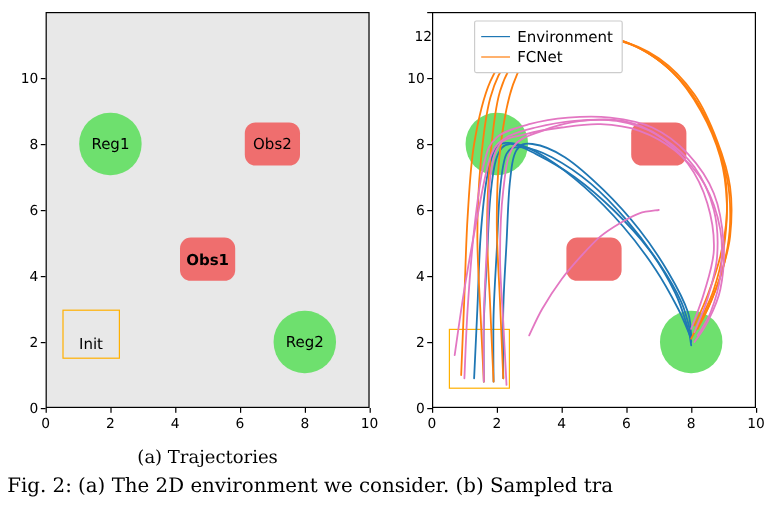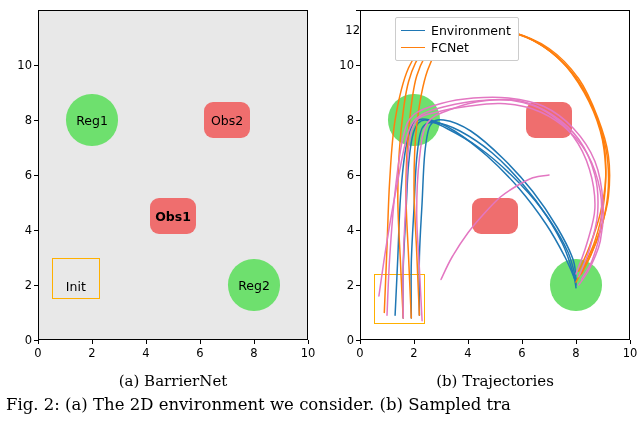--- a/index.html
+++ b/index.html
@@ -133,21 +133,21 @@
     <div class="tickmark" style="left:34px;top:calc(340px - 8*27.5px);width:4px;height:1px;"></div>
     <div class="tickmark" style="left:34px;top:calc(340px - 10*27.5px);width:4px;height:1px;"></div>
 
     <div class="tick-label tick-y" style="left:14px;width:18px;top:calc(340px - 0*27.5px);">0</div>
     <div class="tick-label tick-y" style="left:14px;width:18px;top:calc(340px - 2*27.5px);">2</div>
     <div class="tick-label tick-y" style="left:14px;width:18px;top:calc(340px - 4*27.5px);">4</div>
     <div class="tick-label tick-y" style="left:14px;width:18px;top:calc(340px - 6*27.5px);">6</div>
     <div class="tick-label tick-y" style="left:14px;width:18px;top:calc(340px - 8*27.5px);">8</div>
     <div class="tick-label tick-y" style="left:14px;width:18px;top:calc(340px - 10*27.5px);">10</div>
 
-    <div class="caption" style="left:173px;top:372px;">(a) BarrierNet</div>
+    <div class="caption" style="left:173px;top:372px;">(a) Trajectories</div>
   </div>
 
   <div class="panel" style="left:320px;top:0px;width:320px;height:432px;">
 
     <div class="axes-frame axes-b" style="left:40px;top:10px;width:270px;height:330px;"></div>
 
     <div class="blob circle" style="left:calc(40px + 2.0*27px - 25.6px);top:calc(340px - 8.0*27.5px - 25.6px);width:51.2px;height:51.2px;"></div>
     <div class="blob circle" style="left:calc(40px + 8.0*27px - 25.6px);top:calc(340px - 2.0*27.5px - 25.6px);width:51.2px;height:51.2px;"></div>
     <div class="blob rrect" style="left:calc(40px + 5.0*27px - 23px);top:calc(340px - 4.5*27.5px - 18px);width:46px;height:36px;"></div>
     <div class="blob rrect" style="left:calc(40px + 7.0*27px - 23px);top:calc(340px - 8.0*27.5px - 18px);width:46px;height:36px;"></div>
@@ -203,18 +203,17 @@
     <div class="tickmark" style="left:36px;top:calc(340px - 12*27.5px);width:4px;height:1px;"></div>
 
     <div class="tick-label tick-y" style="left:14px;width:20px;top:calc(340px - 0*27.5px);">0</div>
     <div class="tick-label tick-y" style="left:14px;width:20px;top:calc(340px - 2*27.5px);">2</div>
     <div class="tick-label tick-y" style="left:14px;width:20px;top:calc(340px - 4*27.5px);">4</div>
     <div class="tick-label tick-y" style="left:14px;width:20px;top:calc(340px - 6*27.5px);">6</div>
     <div class="tick-label tick-y" style="left:14px;width:20px;top:calc(340px - 8*27.5px);">8</div>
     <div class="tick-label tick-y" style="left:14px;width:20px;top:calc(340px - 10*27.5px);">10</div>
     <div class="tick-label tick-y" style="left:20px;width:20px;top:calc(340px - 12*27.5px);margin-top:20px;">12</div>
 
-    <div class="caption" style="left:175px;top:372px;">(b) Trajectories</div>
   </div>
 
   <div class="figcap" style="left:6px;top:395px;">Fig. 2: (a) The 2D environment we consider. (b) Sampled tra</div>
 
 </div>
 
 </body></html>

